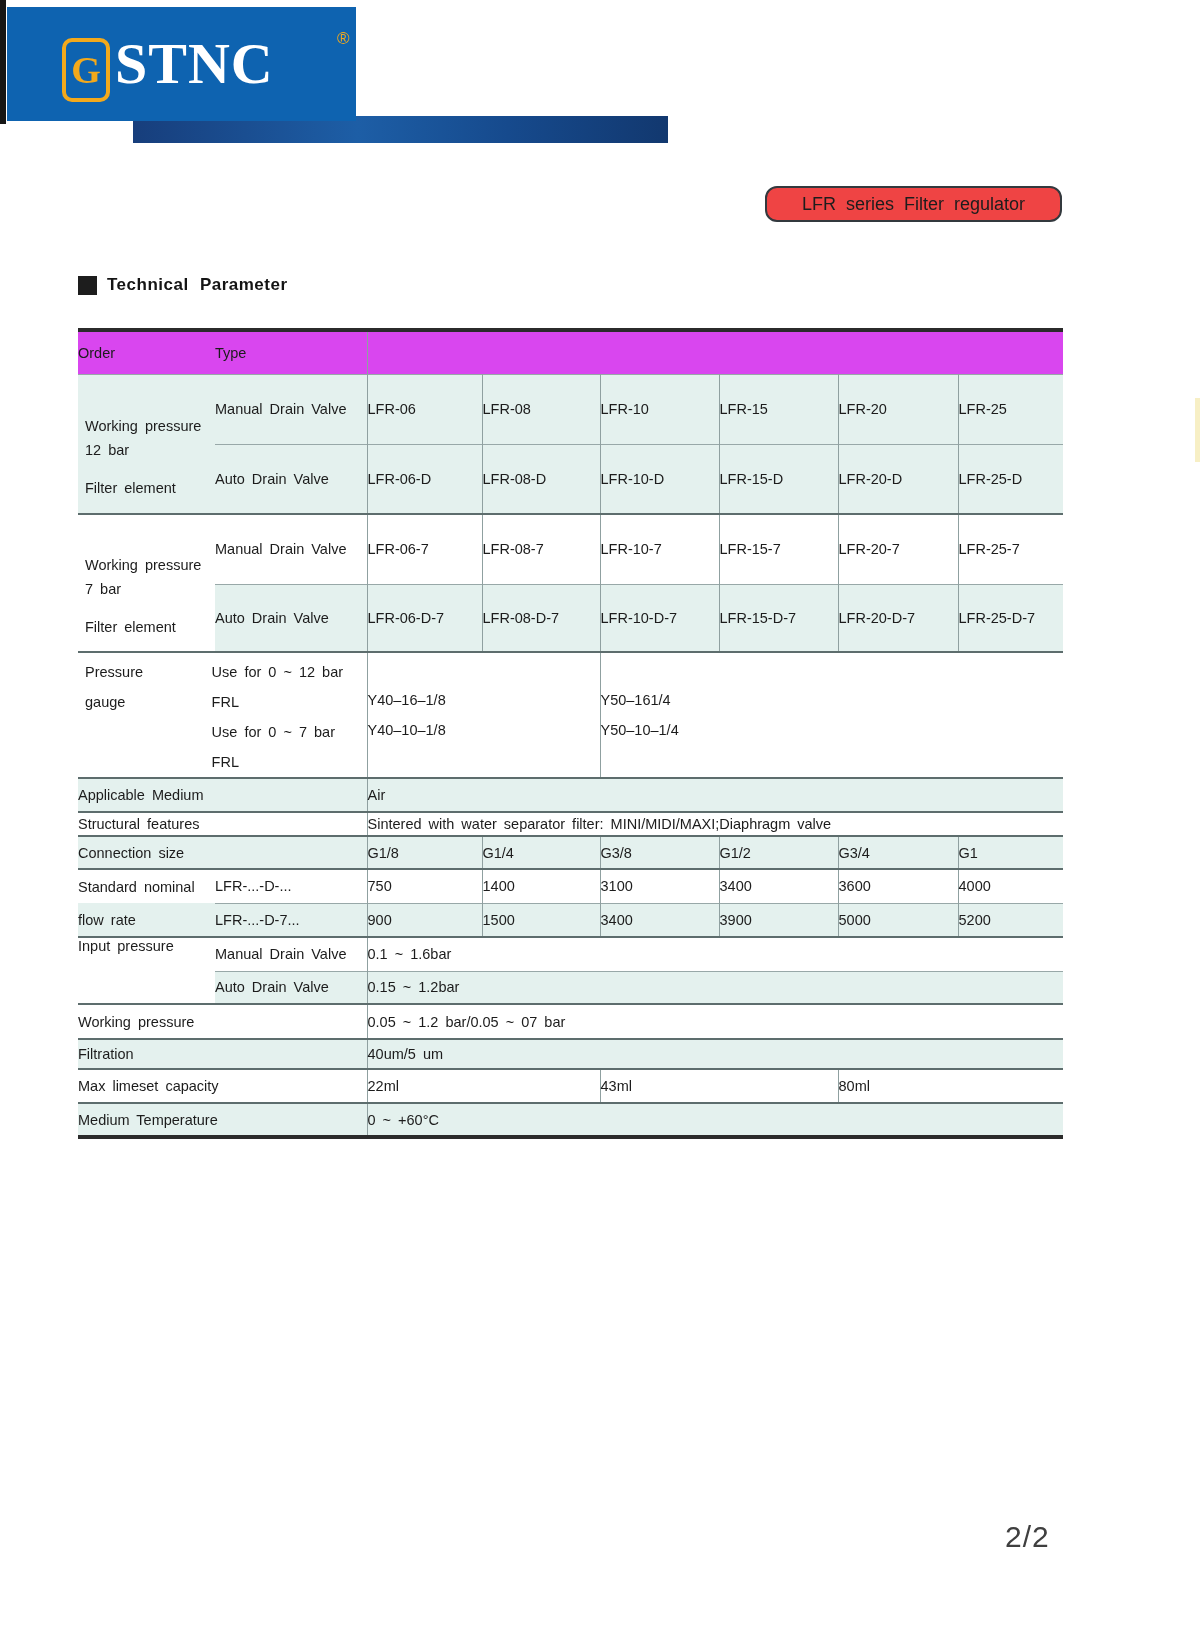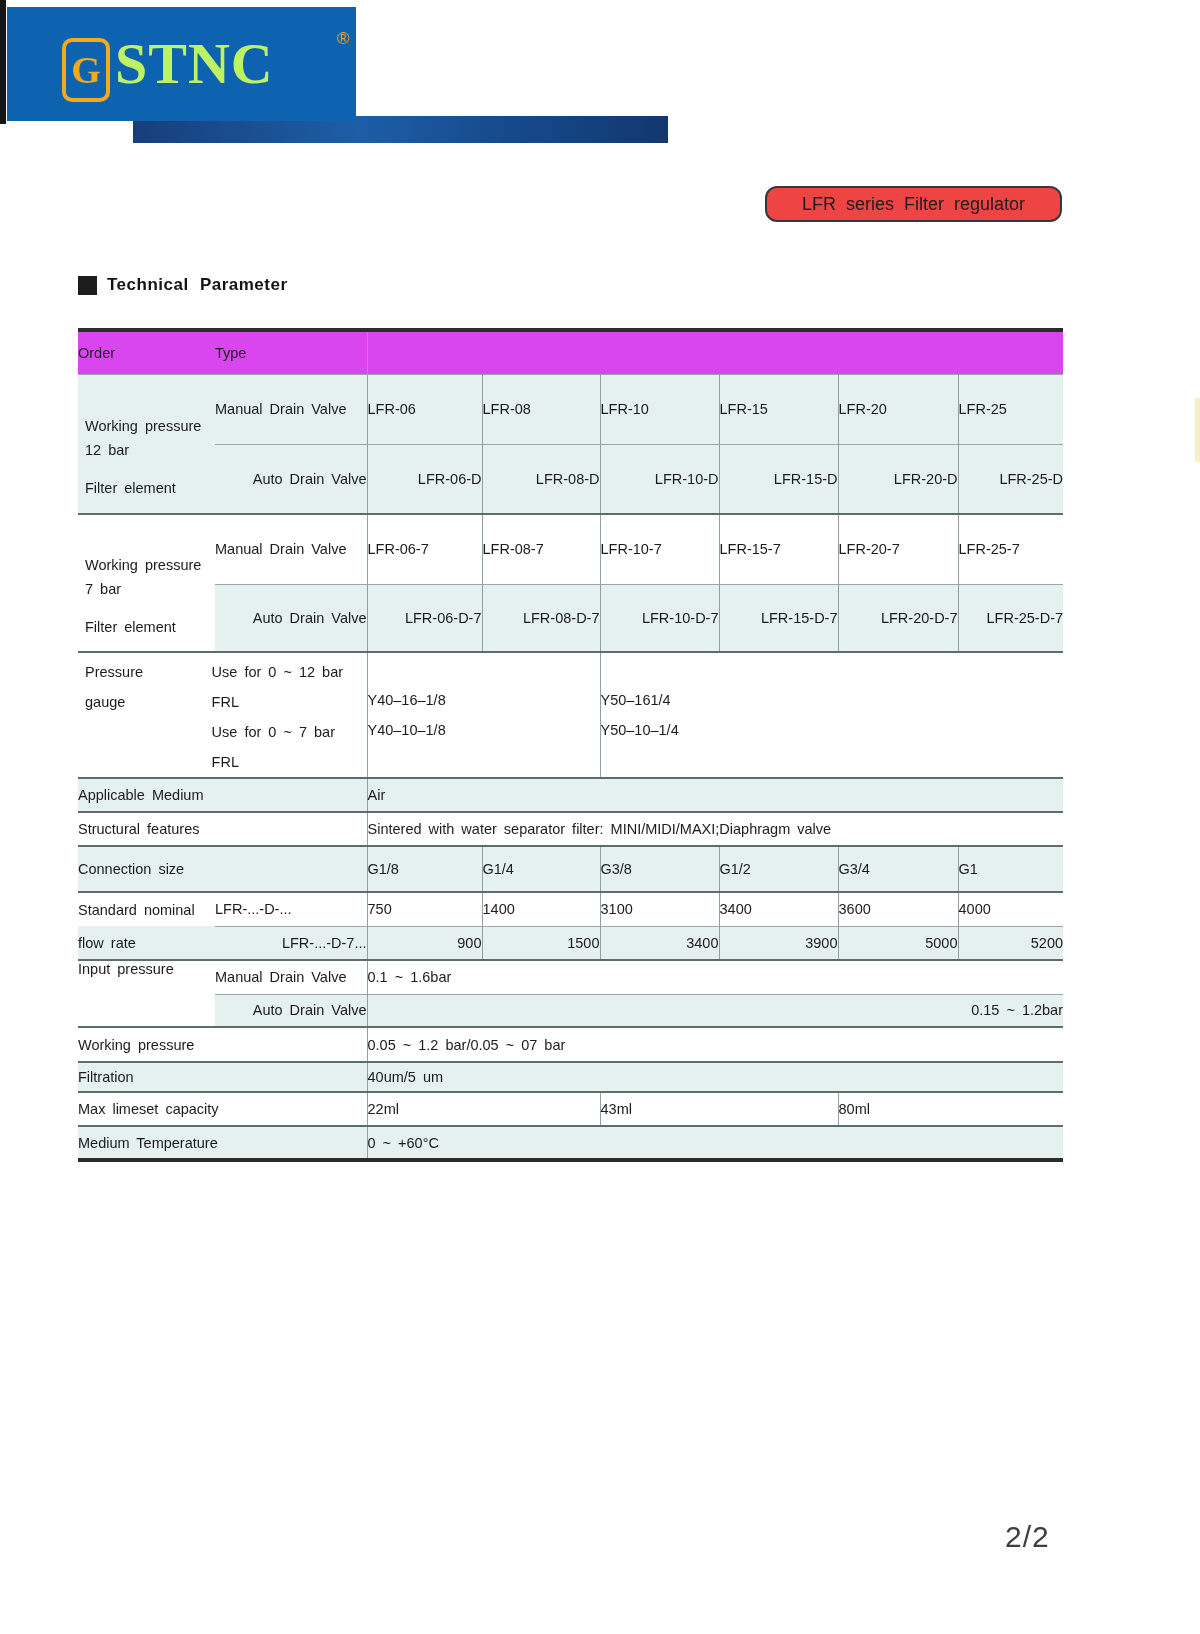--- a/index.html
+++ b/index.html
@@ -9,21 +9,21 @@
   }
   
   #left-strip{position:absolute;left:0;top:0;width:6px;height:124px;background:#161616;}
   #grad-bar{position:absolute;left:133px;top:116px;width:535px;height:27px;
     background:linear-gradient(90deg,#173e7c 0%,#1d5ea6 42%,#164a8d 70%,#12386f 100%);z-index:1;}
   #logo-box{position:absolute;left:7px;top:7px;width:349px;height:114px;background:#0e63b0;z-index:2;}
   #logo-g{position:absolute;left:55px;top:31px;width:40px;height:56px;border:4px solid #f3a91c;border-radius:10px;
     display:flex;align-items:center;justify-content:center;
     font-family:"Liberation Serif",serif;font-weight:bold;font-size:38px;color:#f3a91c;}
   #logo-text{position:absolute;left:108px;top:26px;font-family:"Liberation Serif",serif;font-weight:bold;
-    font-size:58px;line-height:62px;color:#bef264;letter-spacing:1px;}
+    font-size:58px;line-height:62px;color:#ffffff;letter-spacing:1px;}
   #logo-reg{position:absolute;left:330px;top:22px;font-size:17px;color:#f3a91c;}
   
   #badge{position:absolute;left:765px;top:186px;width:297px;height:36px;box-sizing:border-box;
     background:#ef4444;border:2px solid #33393e;border-radius:12px;
     display:flex;align-items:center;justify-content:center;
     font-size:18px;word-spacing:5px;color:#1d1d1d;}
   
   #sec-head{position:absolute;left:78px;top:275px;display:flex;align-items:center;}
   #sec-bullet{width:19px;height:19px;background:#1d1d1d;margin-right:10px;}
   #sec-title{font-size:17px;font-weight:600;letter-spacing:0.5px;word-spacing:6px;color:#141414;}
@@ -32,21 +32,21 @@
   table.params{border-collapse:collapse;table-layout:fixed;width:985px;
     border-top:4px solid #2b2b2b;border-bottom:4px solid #2b2b2b;
     font-size:14.5px;word-spacing:3px;color:#1c1c1c;}
   table.params td{padding:0;vertical-align:middle;background:transparent;}
   tr.blue{background:#d946ef;}
   tr.teal{background:#e4f1ee;}
   tr.white{background:#ffffff;}
   tr.hr2{border-top:2px solid #5d6d6d;}
   tr.hr1{border-top:1px solid #98a8a8;}
   td.vl{border-left:1px solid #8fa0a0;}
-  td.pt1{border-top:1px solid #98a8a8;text-align:right;}
+  td.pt1{border-top:1px solid #98a8a8;}
   td.lbl{padding-left:7px;}
   td.typ{padding-left:15px;}
   td.typ2{padding-left:7px;}
   td.val{padding-left:9px;}
   .grp{display:flex;flex-direction:column;justify-content:flex-start;padding:26px 0 0 7px;}
   .grp .l1,.grp .l2{display:block;line-height:24px;}
   .grp .l3{display:block;margin-top:14px;line-height:24px;}
   .gauge-lbl{display:flex;justify-content:space-between;align-items:flex-start;padding:4px 6px 0 7px;gap:32px;}
   .gauge-lbl .gl-name{line-height:30px;}
   .gauge-lbl .gl-uses span{display:block;line-height:30px;}
@@ -168,26 +168,26 @@
           <span>Y50–161/4</span>
           <span>Y50–10–1/4</span>
         </td>
       </tr>
 
       <tr class="teal hr2" style="height:34px">
         <td class="lbl" colspan="2">Applicable Medium</td>
         <td class="vl val" colspan="6">Air</td>
       </tr>
 
-      <tr class="white hr2" style="height:34px">
+      <tr class="white hr2" style="height:24px">
         <td class="lbl" colspan="2">Structural features</td>
         <td class="vl val" colspan="6">Sintered with water separator filter: MINI/MIDI/MAXI;Diaphragm valve</td>
       </tr>
 
-      <tr class="teal hr2" style="height:46px">
+      <tr class="teal hr2" style="height:33px">
         <td class="lbl" colspan="2">Connection size</td>
         <td class="vl val">G1/8</td>
         <td class="vl val">G1/4</td>
         <td class="vl val">G3/8</td>
         <td class="vl val">G1/2</td>
         <td class="vl val">G3/4</td>
         <td class="vl val">G1</td>
       </tr>
 
       <tr class="white hr2" style="height:34px">

